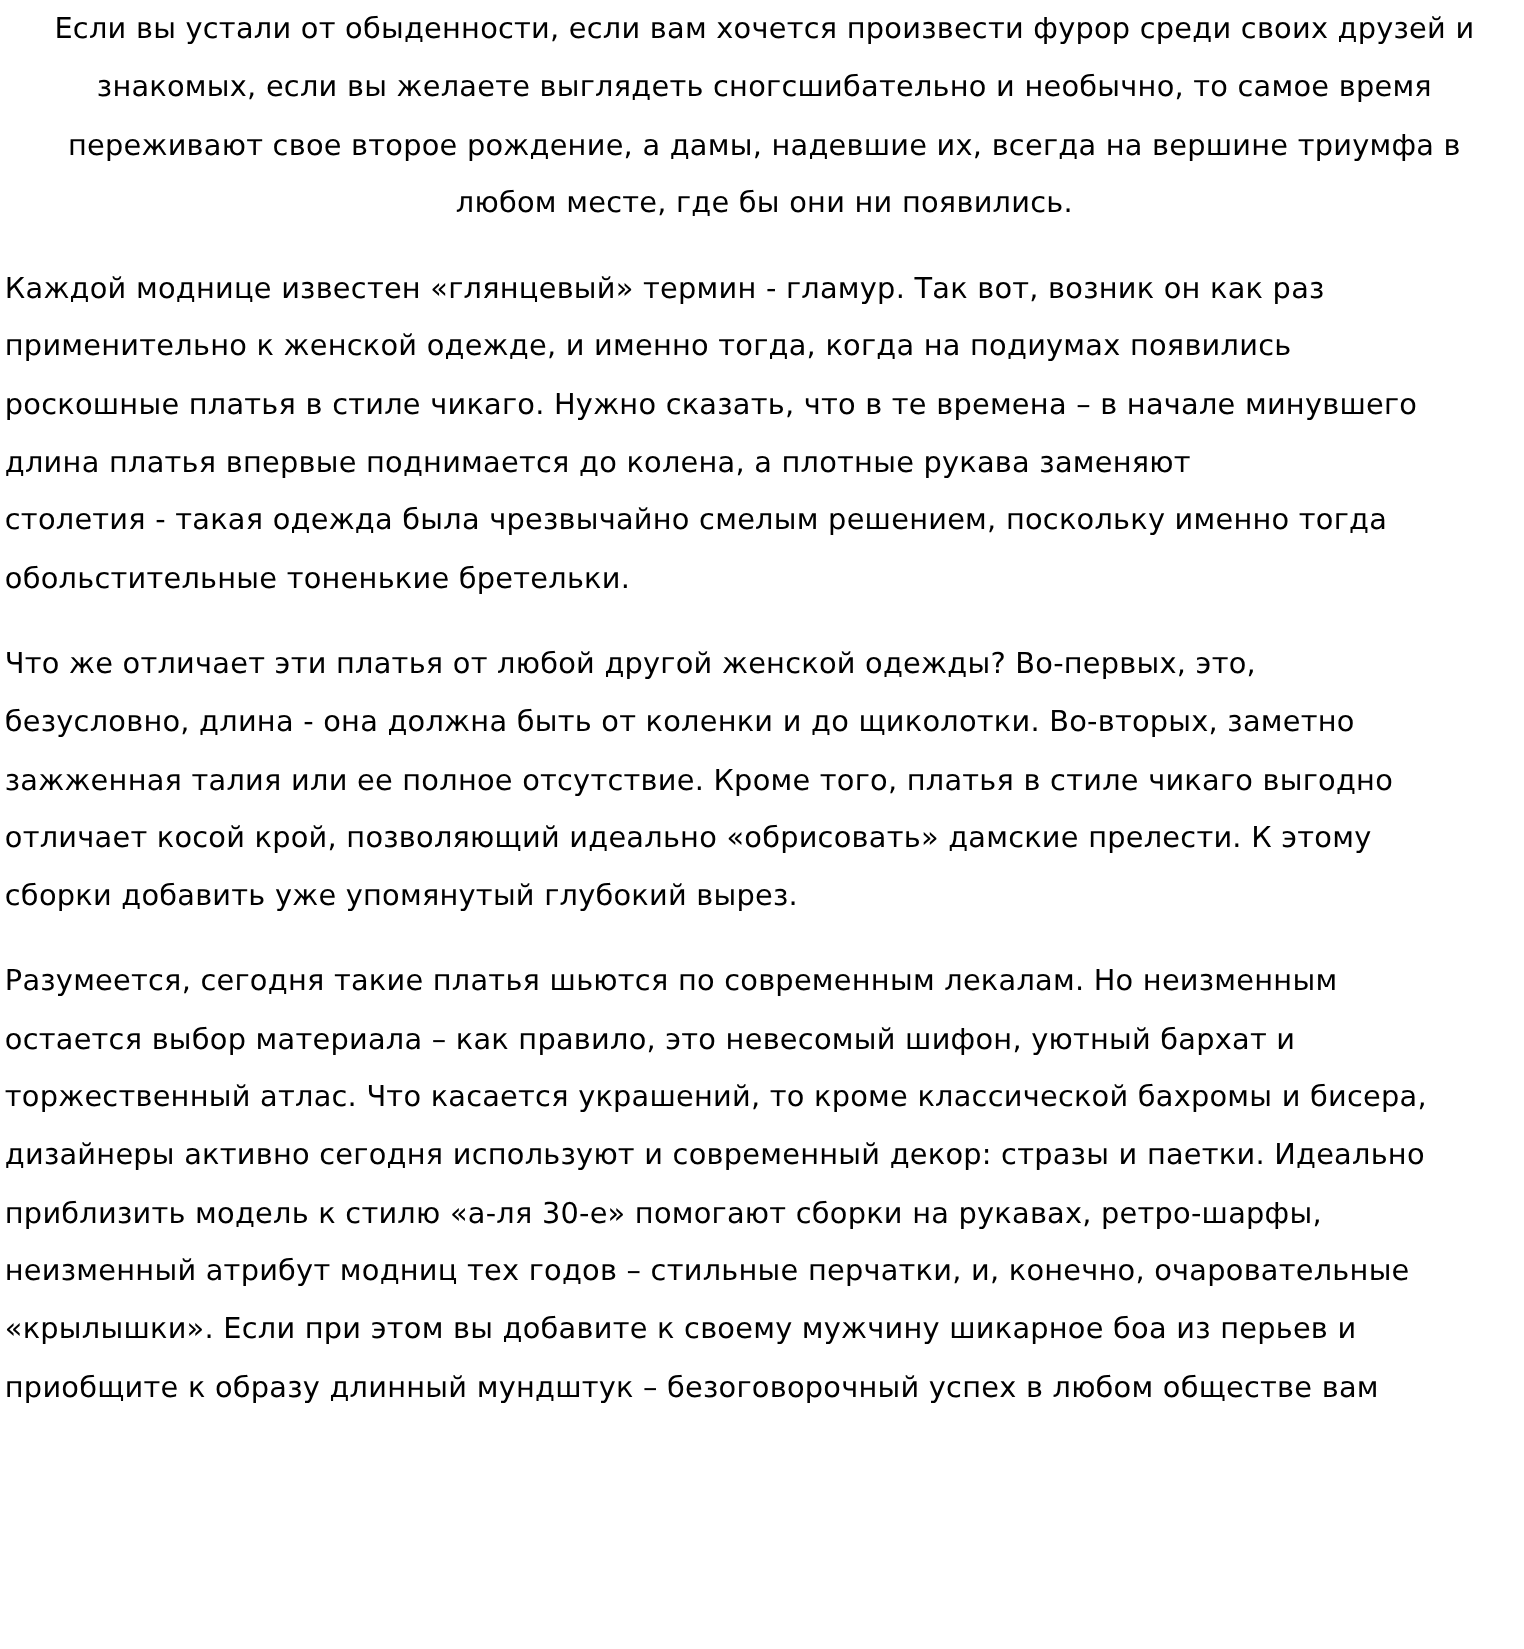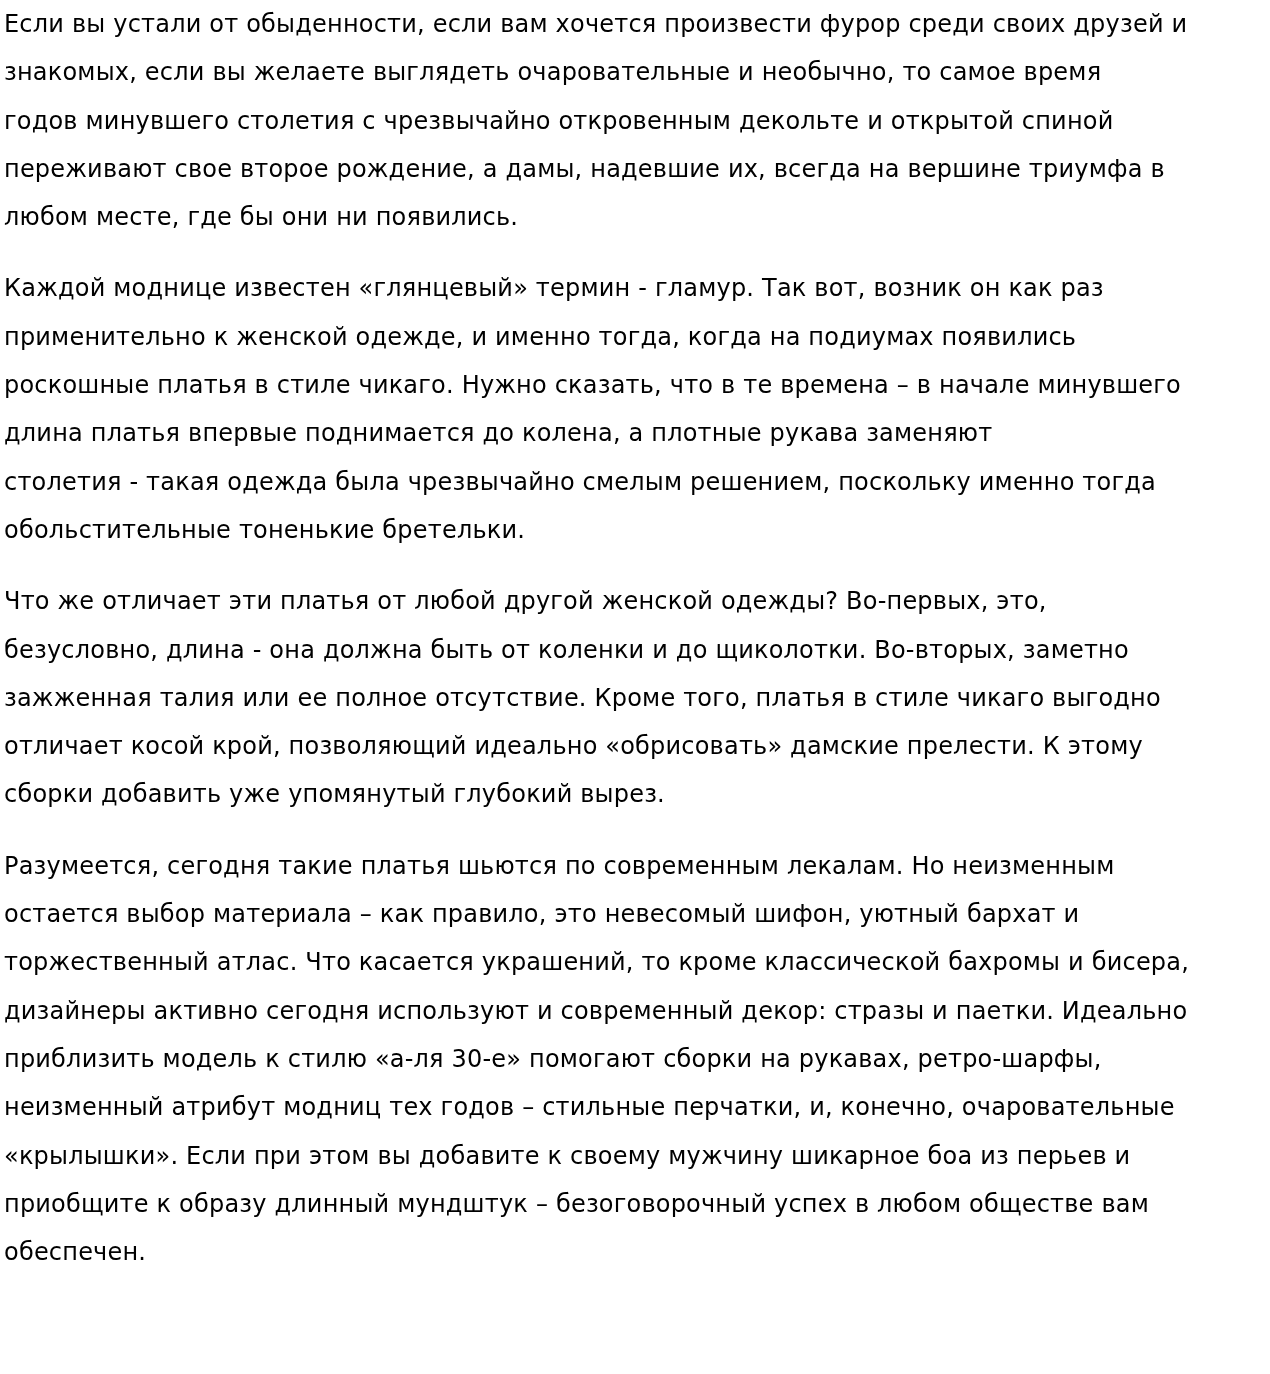--- a/index.html
+++ b/index.html
@@ -18,34 +18,34 @@
     font-family: "DejaVu Sans", "Liberation Sans", sans-serif;
     font-size: 24px;
     letter-spacing: 0.2px;
     line-height: 48.3px;
   }
   .paragraph {
     margin: 23px 0;
   }
   .paragraph:first-child {
     margin-top: 0;
+    text-align: center;
   }
   .text-line {
     white-space: nowrap;
   }
 </style>
 </head>
 <body>
 
 <main class="article">
 
   <div class="paragraph">
     <div class="text-line">Если вы устали от обыденности, если вам хочется произвести фурор среди своих друзей и</div>
-    <div class="text-line">знакомых, если вы желаете выглядеть очаровательные и необычно, то самое время</div>
-    <div class="text-line">годов минувшего столетия с чрезвычайно откровенным декольте и открытой спиной</div>
+    <div class="text-line">знакомых, если вы желаете выглядеть сногсшибательно и необычно, то самое время</div>
     <div class="text-line">переживают свое второе рождение, а дамы, надевшие их, всегда на вершине триумфа в</div>
     <div class="text-line">любом месте, где бы они ни появились.</div>
   </div>
 
   <div class="paragraph">
     <div class="text-line">Каждой моднице известен «глянцевый» термин - гламур. Так вот, возник он как раз</div>
     <div class="text-line">применительно к женской одежде, и именно тогда, когда на подиумах появились</div>
     <div class="text-line">роскошные платья в стиле чикаго. Нужно сказать, что в те времена – в начале минувшего</div>
     <div class="text-line">длина платья впервые поднимается до колена, а плотные рукава заменяют</div>
     <div class="text-line">столетия - такая одежда была чрезвычайно смелым решением, поскольку именно тогда</div>
@@ -62,16 +62,15 @@
 
   <div class="paragraph">
     <div class="text-line">Разумеется, сегодня такие платья шьются по современным лекалам. Но неизменным</div>
     <div class="text-line">остается выбор материала – как правило, это невесомый шифон, уютный бархат и</div>
     <div class="text-line">торжественный атлас. Что касается украшений, то кроме классической бахромы и бисера,</div>
     <div class="text-line">дизайнеры активно сегодня используют и современный декор: стразы и паетки. Идеально</div>
     <div class="text-line">приблизить модель к стилю «а-ля 30-е» помогают сборки на рукавах, ретро-шарфы,</div>
     <div class="text-line">неизменный атрибут модниц тех годов – стильные перчатки, и, конечно, очаровательные</div>
     <div class="text-line">«крылышки». Если при этом вы добавите к своему мужчину шикарное боа из перьев и</div>
     <div class="text-line">приобщите к образу длинный мундштук – безоговорочный успех в любом обществе вам</div>
-    <div class="text-line">обеспечен.</div>
   </div>
 
 </main>
 
 </body></html>

